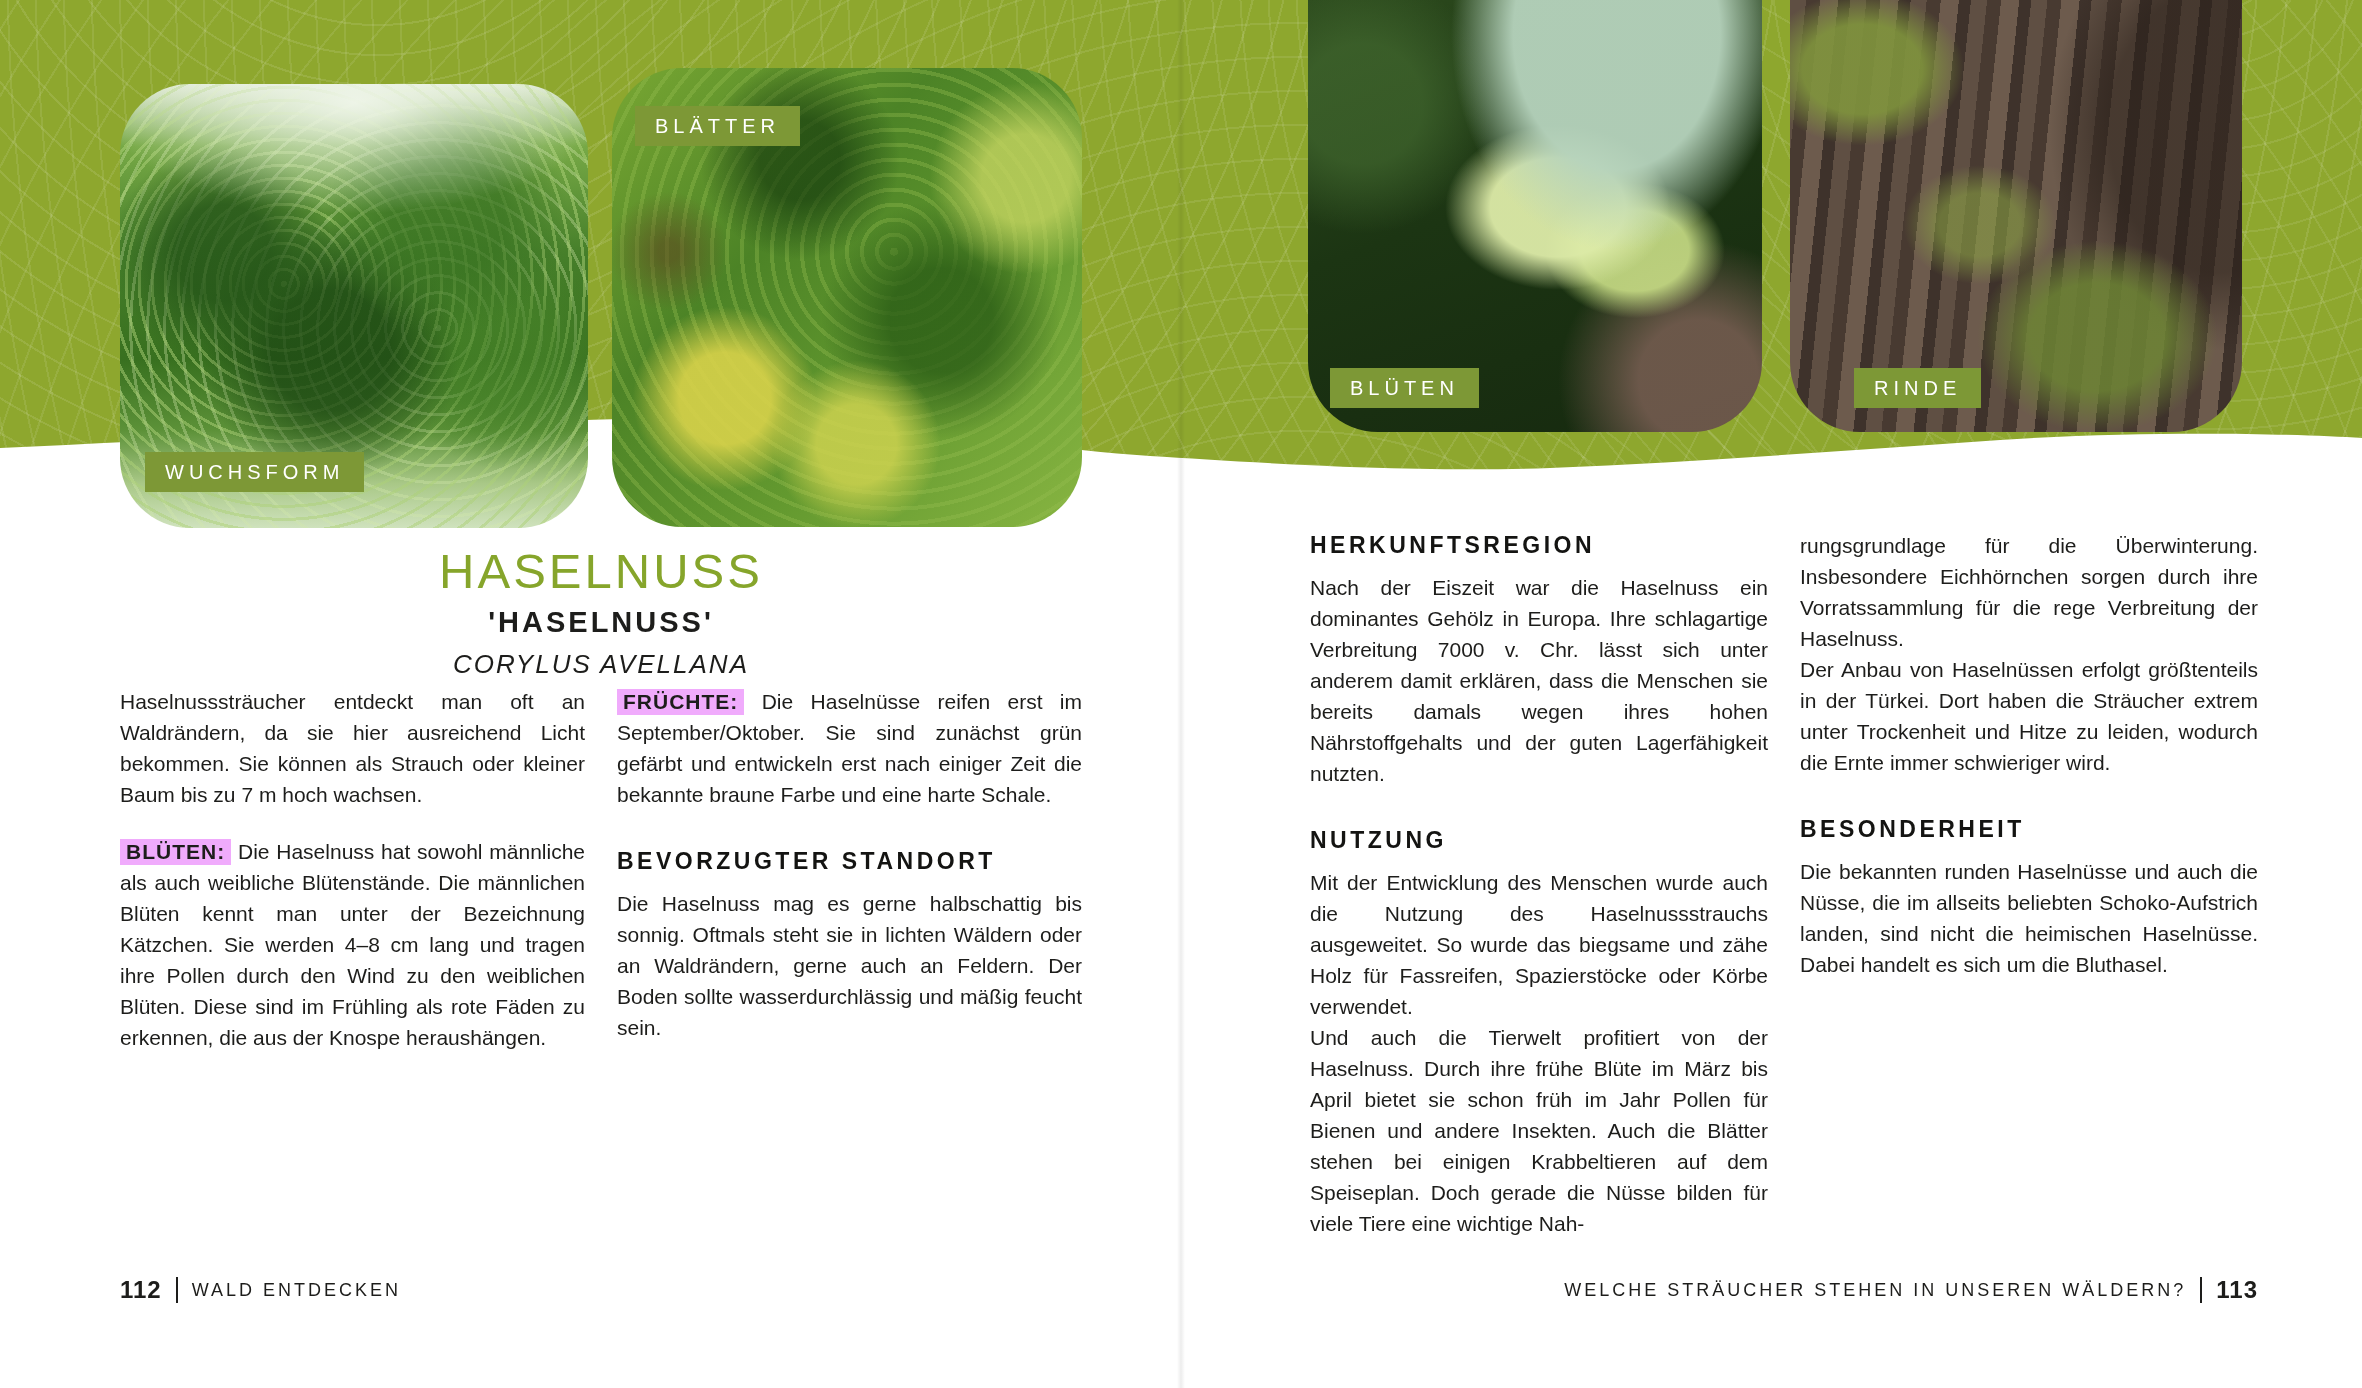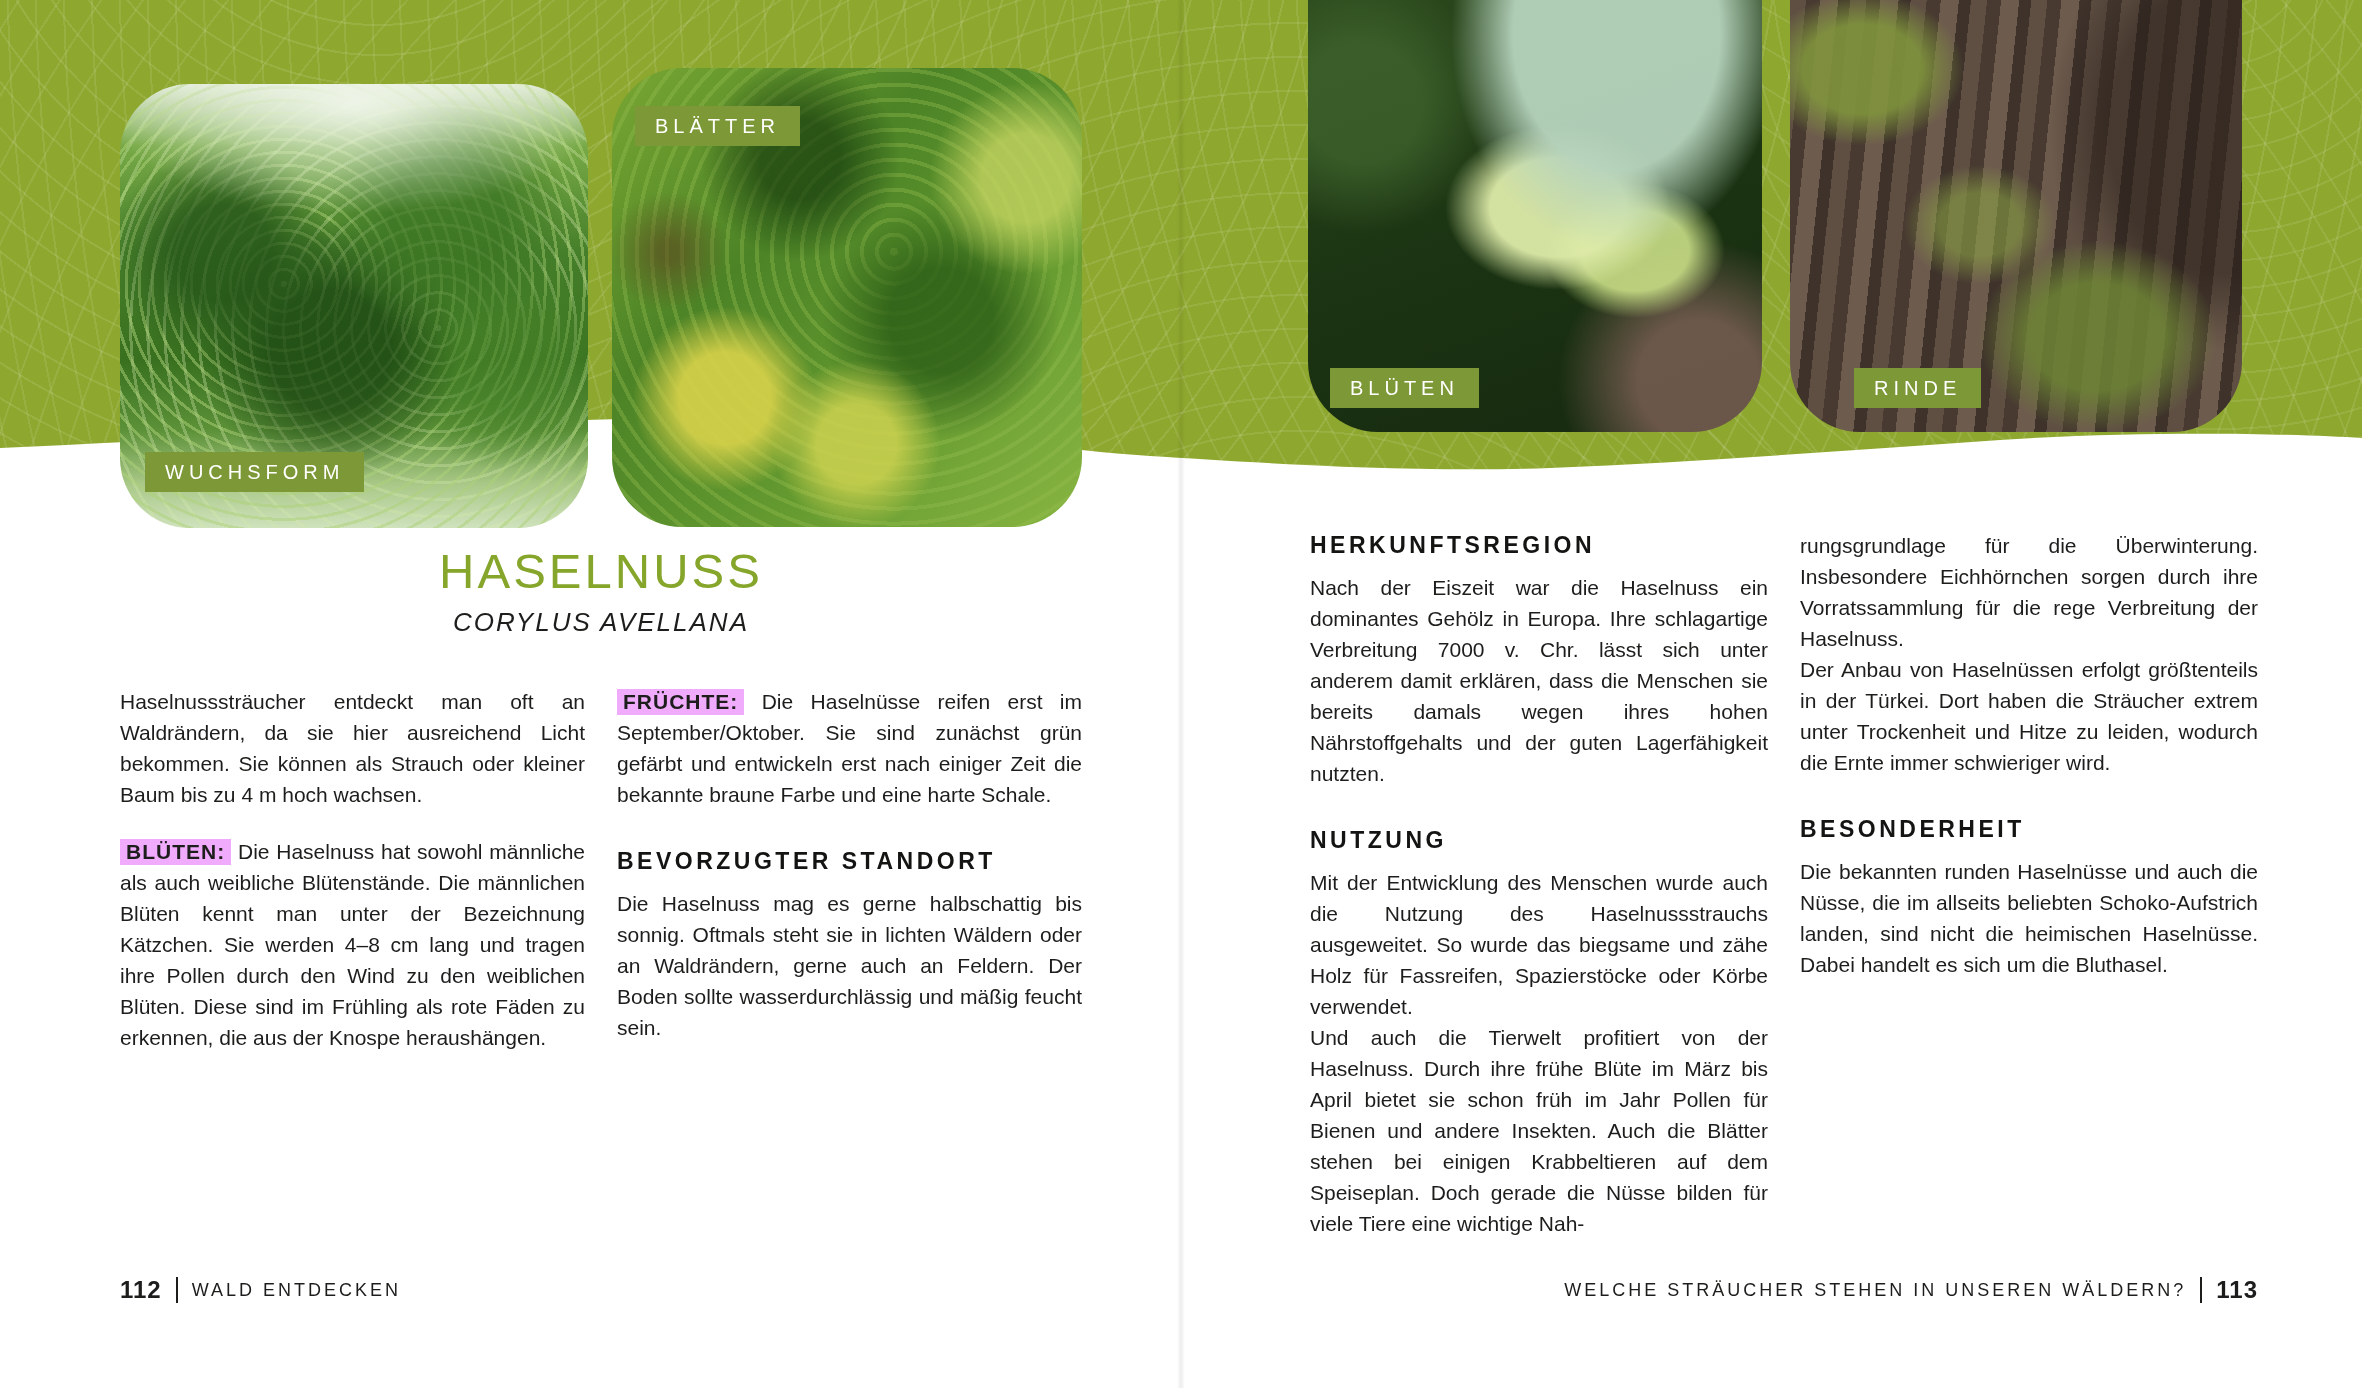--- a/index.html
+++ b/index.html
@@ -118,25 +118,26 @@
   <div class="photo photo-blueten"></div>
   <div class="photo photo-rinde"></div>
 
   <div class="photo-label pl-wuchsform">WUCHSFORM</div>
   <div class="photo-label pl-blaetter">BLÄTTER</div>
   <div class="photo-label pl-blueten">BLÜTEN</div>
   <div class="photo-label pl-rinde">RINDE</div>
 
   <div class="title-block">
     <div class="title">HASELNUSS</div>
+    <div class="subtitle">'HASELNUSS'</div>
     <div class="latin">CORYLUS AVELLANA</div>
   </div>
 
   <div class="col col1">
-    <p>Haselnusssträucher entdeckt man oft an Waldrändern, da sie hier ausreichend Licht bekommen. Sie können als Strauch oder kleiner Baum bis zu 4 m hoch wachsen.</p>
+    <p>Haselnusssträucher entdeckt man oft an Waldrändern, da sie hier ausreichend Licht bekommen. Sie können als Strauch oder kleiner Baum bis zu 7 m hoch wachsen.</p>
     <p class="spaced"><span class="chip">BLÜTEN:</span> <span>Die Haselnuss hat sowohl männliche als auch weibliche Blütenstände. Die männlichen Blüten kennt man unter der Bezeichnung Kätzchen. Sie werden 4–8 cm lang und tragen ihre Pollen durch den Wind zu den weiblichen Blüten. Diese sind im Frühling als rote Fäden zu erkennen, die aus der Knospe heraushängen.</span></p>
   </div>
 
   <div class="col col2">
     <p><span class="chip">FRÜCHTE:</span> <span>Die Haselnüsse reifen erst im September/Oktober. Sie sind zunächst grün gefärbt und entwickeln erst nach einiger Zeit die bekannte braune Farbe und eine harte Schale.</span></p>
     <div class="heading">BEVORZUGTER STANDORT</div>
     <p>Die Haselnuss mag es gerne halbschattig bis sonnig. Oftmals steht sie in lichten Wäldern oder an Waldrändern, gerne auch an Feldern. Der Boden sollte wasserdurchlässig und mäßig feucht sein.</p>
   </div>
 
   <div class="col col3">

